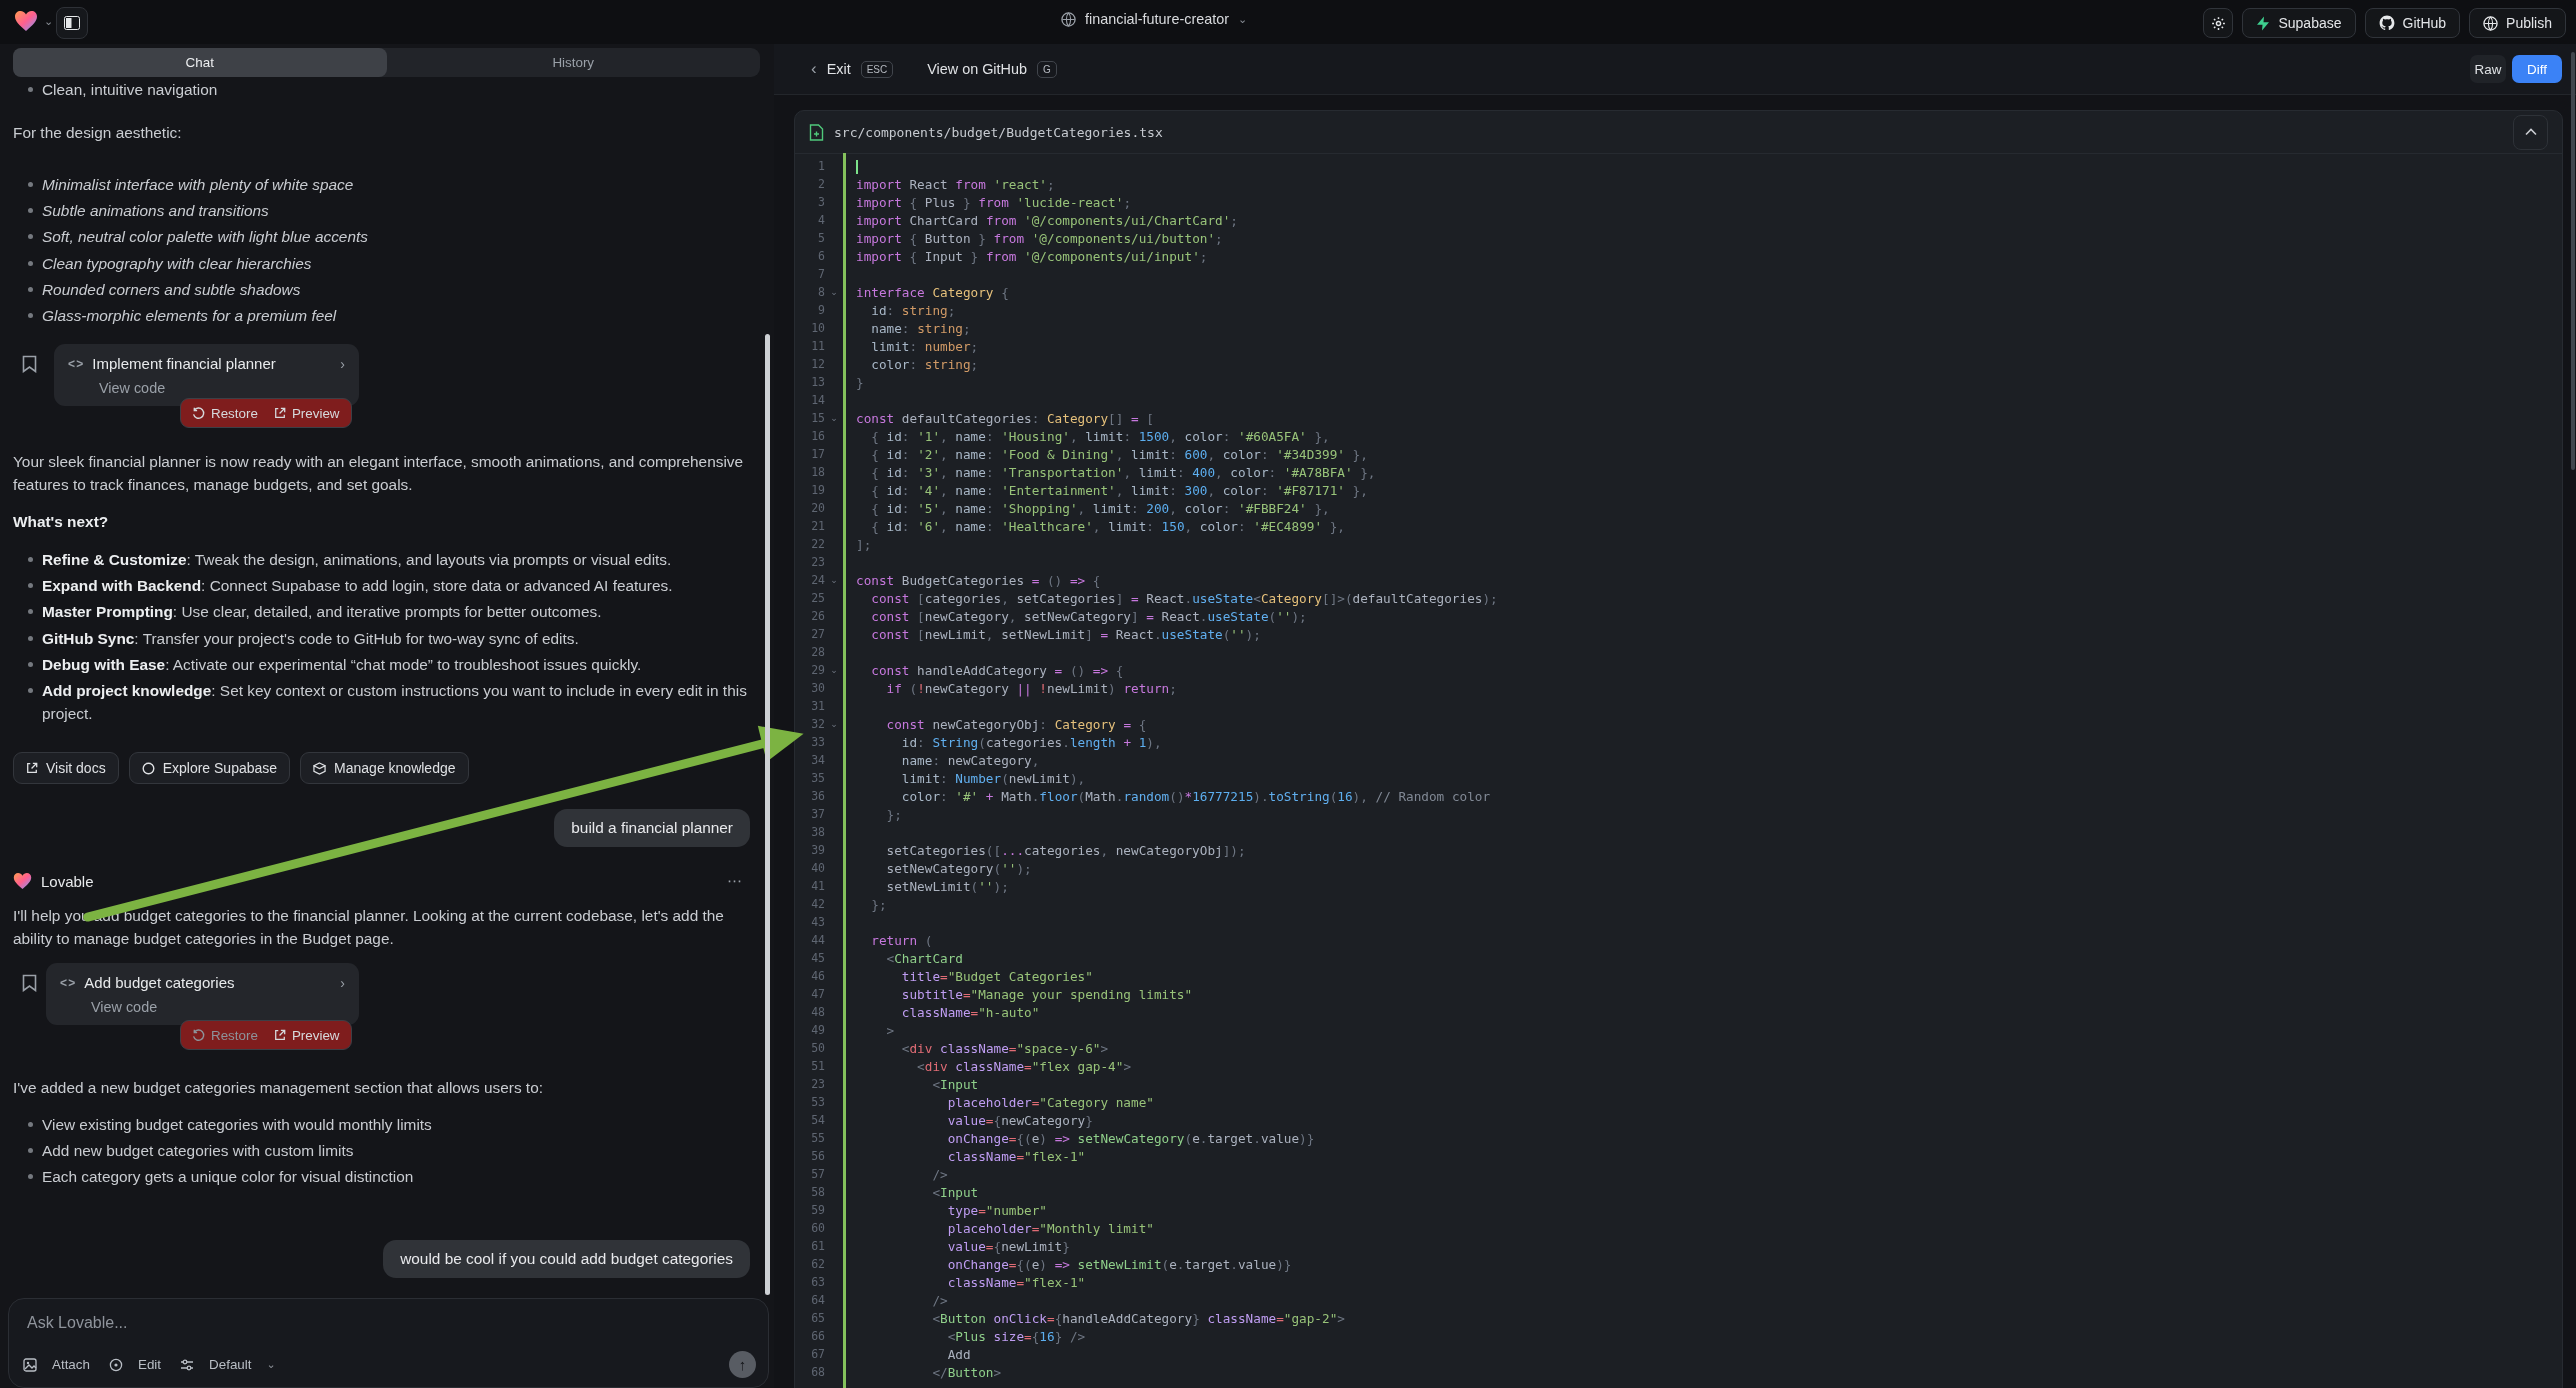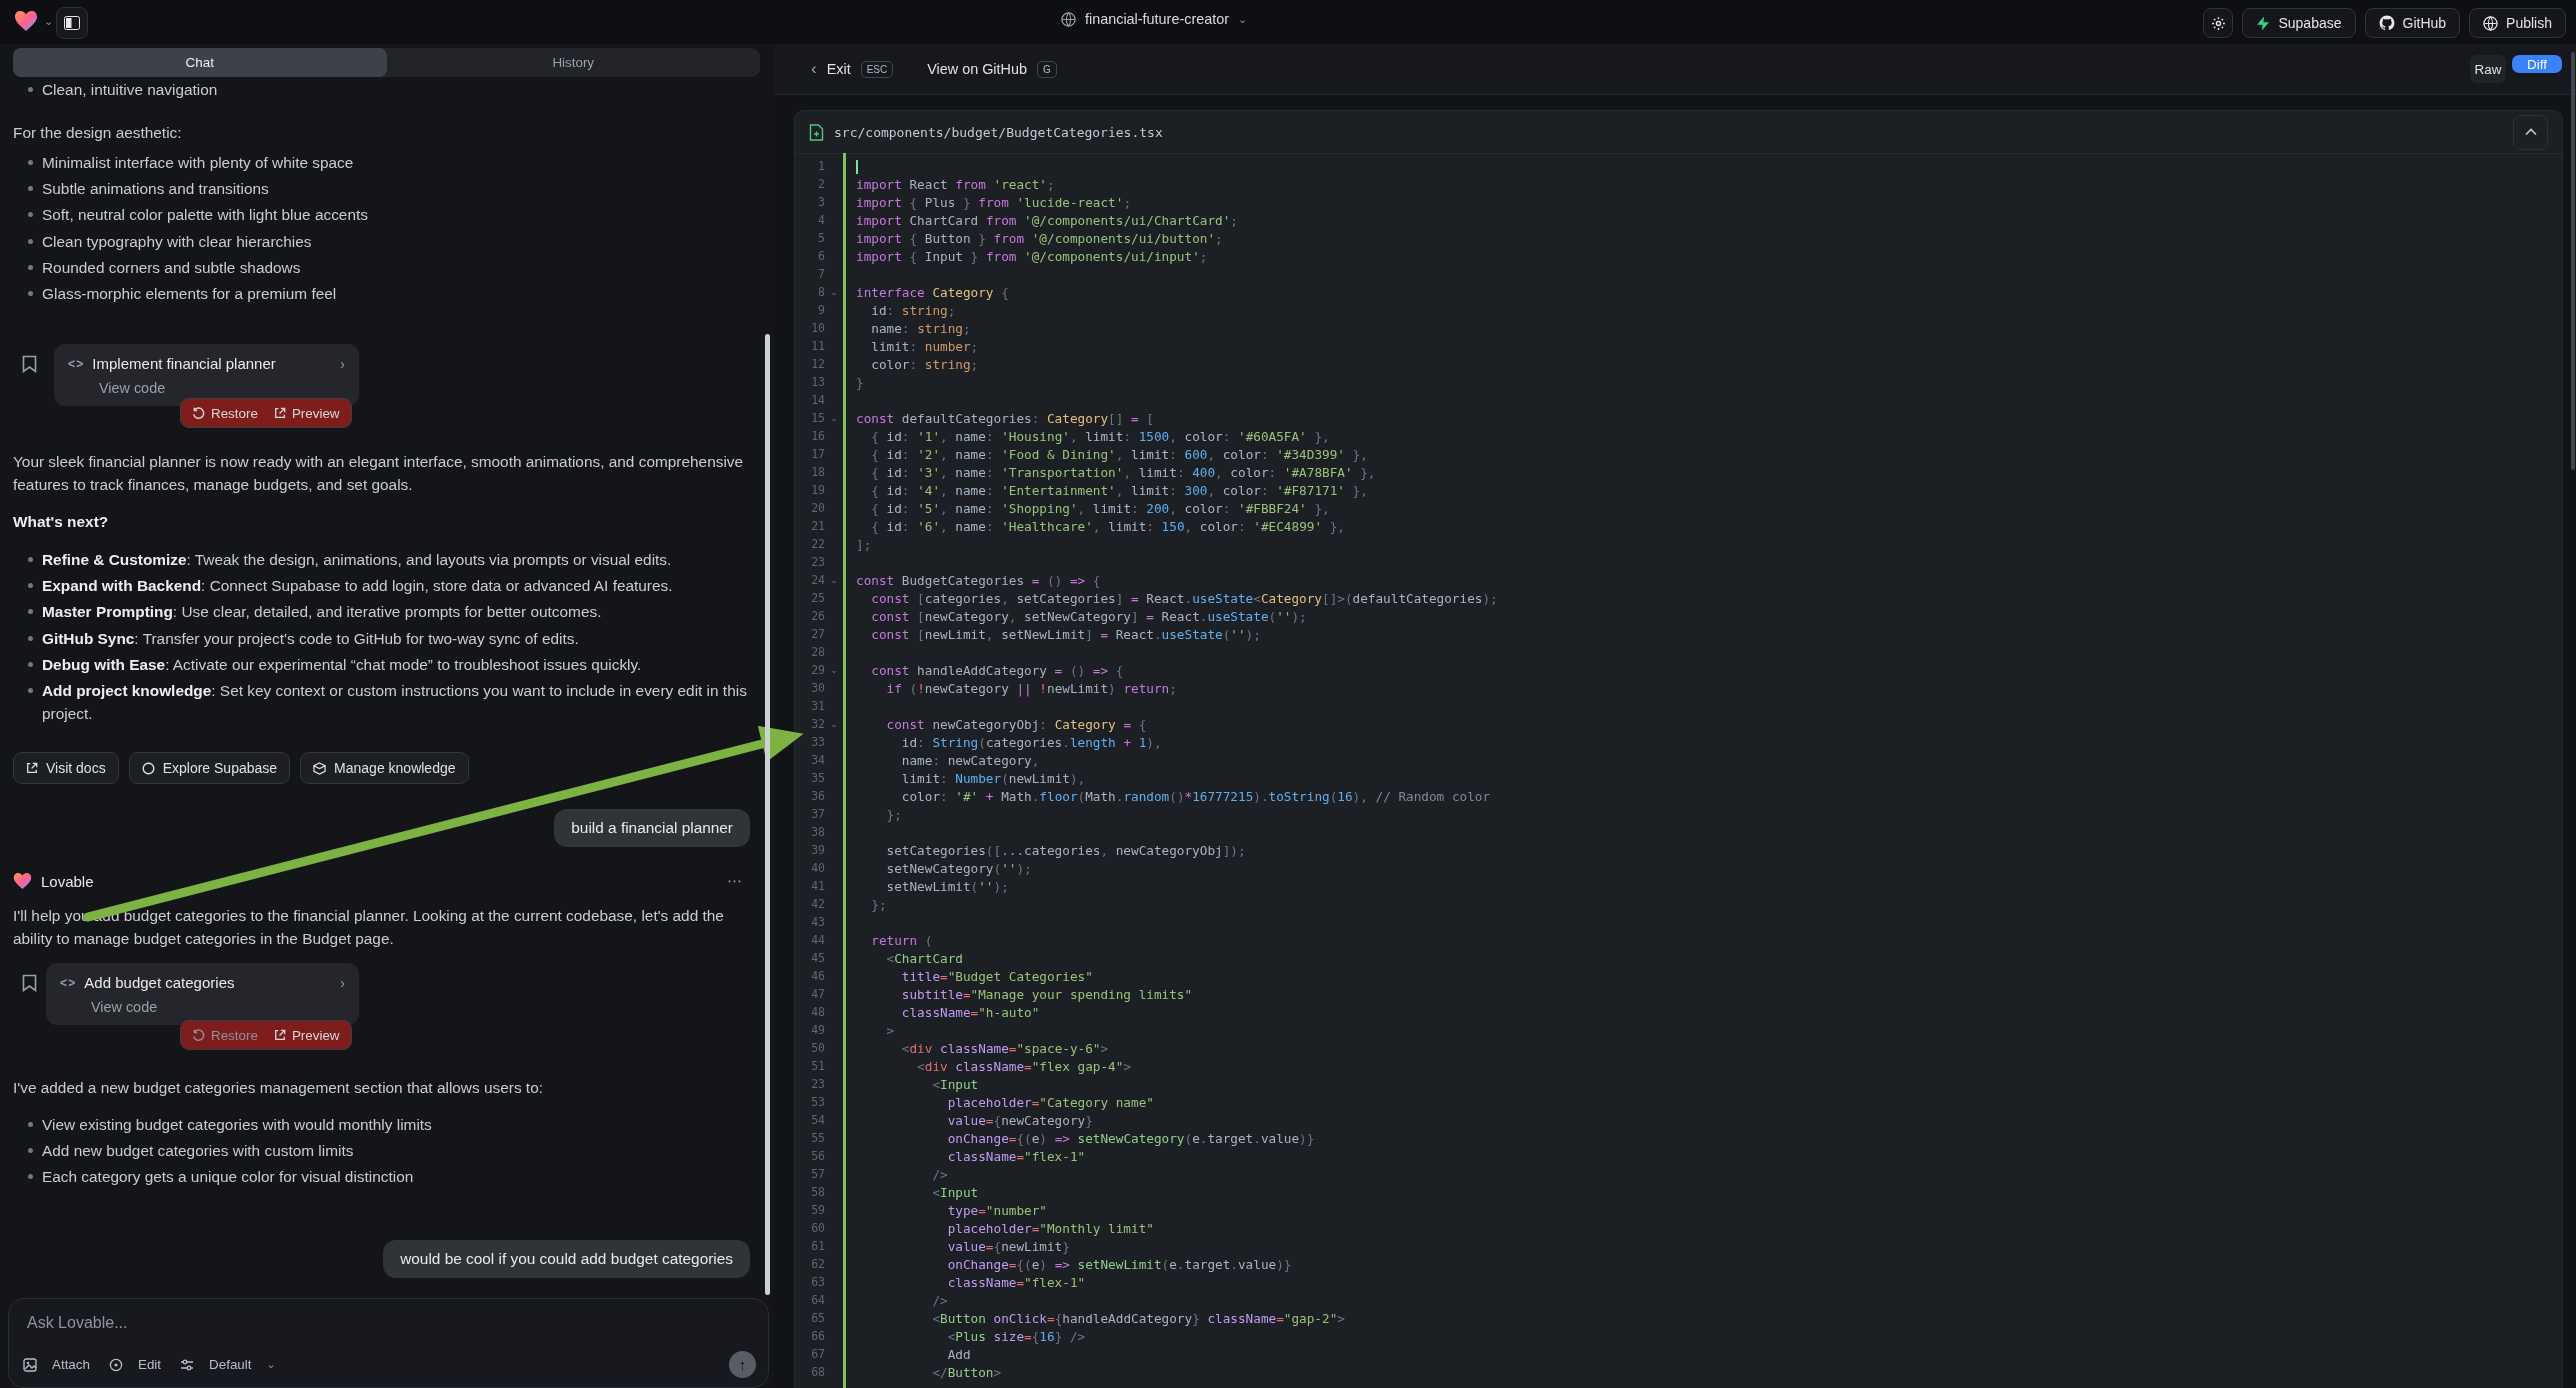--- a/index.html
+++ b/index.html
@@ -74,21 +74,21 @@
                background:#cdd0d4;z-index:70;}
 
   
   #codepanel{position:absolute;left:774px;top:44px;right:0;bottom:0;background:#121317;}
   #code-header{position:absolute;left:0;top:0;right:0;height:50px;background:#16181d;
                border-bottom:1px solid #23262b;display:flex;align-items:center;padding-left:37px;gap:10px;
                font-size:14.4px;color:#e0e2e5;}
   .kbd{border:1px solid #41454c;border-radius:5px;color:#b6bac1;font-size:10px;padding:2px 5px;}
   #raw-btn{position:absolute;right:70px;top:11px;width:36px;height:28px;border-radius:7px;background:#202328;
            color:#dfe2e5;font-size:13.4px;display:flex;align-items:center;justify-content:center;}
-  #diff-btn{position:absolute;right:14px;top:11px;width:50px;height:18px;border-radius:7px;background:#3b82f6;
+  #diff-btn{position:absolute;right:14px;top:11px;width:50px;height:28px;border-radius:7px;background:#3b82f6;
            color:#fff;font-size:13.4px;display:flex;align-items:center;justify-content:center;}
 
   #filecard{position:absolute;left:20px;top:66px;right:13px;bottom:-12px;background:#1c1f24;
             border:1px solid #272b31;border-radius:10px;overflow:hidden;}
   #filecard-header{height:42px;border-bottom:1px solid #262a30;display:flex;align-items:center;
             padding:0 14px;gap:10px;}
   #file-path{font-family:"DejaVu Sans Mono",monospace;font-size:13px;color:#c6cad0;}
   #collapse-btn{margin-left:auto;width:33px;height:33px;border:1px solid #2e3238;border-radius:8px;
             display:flex;align-items:center;justify-content:center;color:#c9ccd1;}
   #code-body{position:absolute;left:0;top:42px;right:0;bottom:0;padding-top:4px;}
@@ -176,21 +176,21 @@
       <div class="tab active">Chat</div>
       <div class="tab">History</div>
     </div>
 
     <ul class="blist abs" style="left:13px;top:34px;width:745px;">
       <li>Clean, intuitive navigation</li>
     </ul>
 
     <div class="para" style="top:77px;">For the design aesthetic:</div>
 
-    <ul id="design-list" class="blist abs" style="left:13px;top:107px;width:745px;">
+    <ul id="design-list" class="blist abs" style="left:13px;top:129px;width:745px;font-style:italic;">
         <li>Minimalist interface with plenty of white space</li>
         <li>Subtle animations and transitions</li>
         <li>Soft, neutral color palette with light blue accents</li>
         <li>Clean typography with clear hierarchies</li>
         <li>Rounded corners and subtle shadows</li>
         <li>Glass-morphic elements for a premium feel</li>
       </ul>
 
     <svg class="bmark" style="left:22px;top:311px;" viewBox="0 0 15 18">
       <path d="M1.5 1.5 H13.5 V16.5 L7.5 12 L1.5 16.5 Z" fill="none" stroke="#9aa0a8" stroke-width="1.6"></path>

